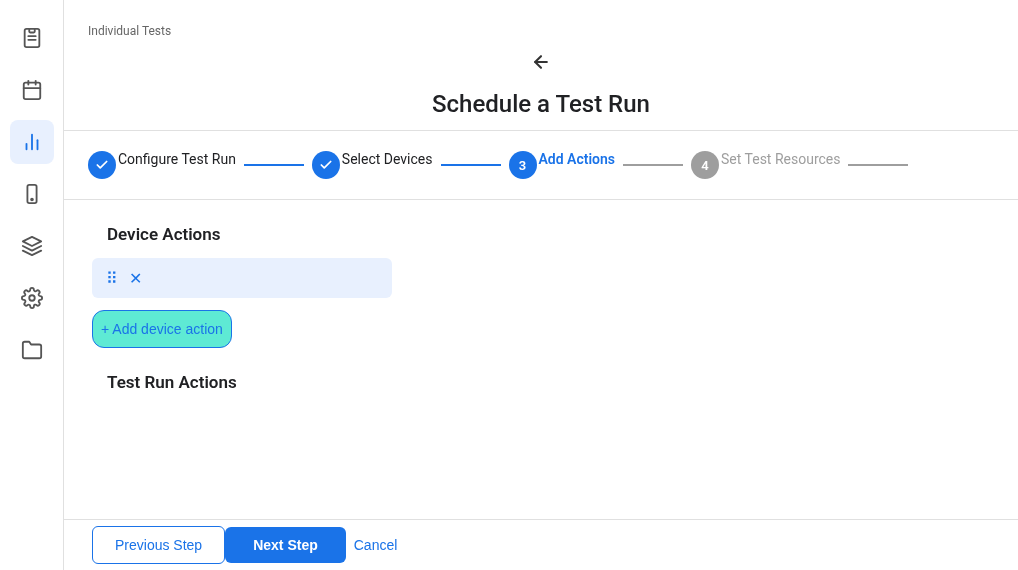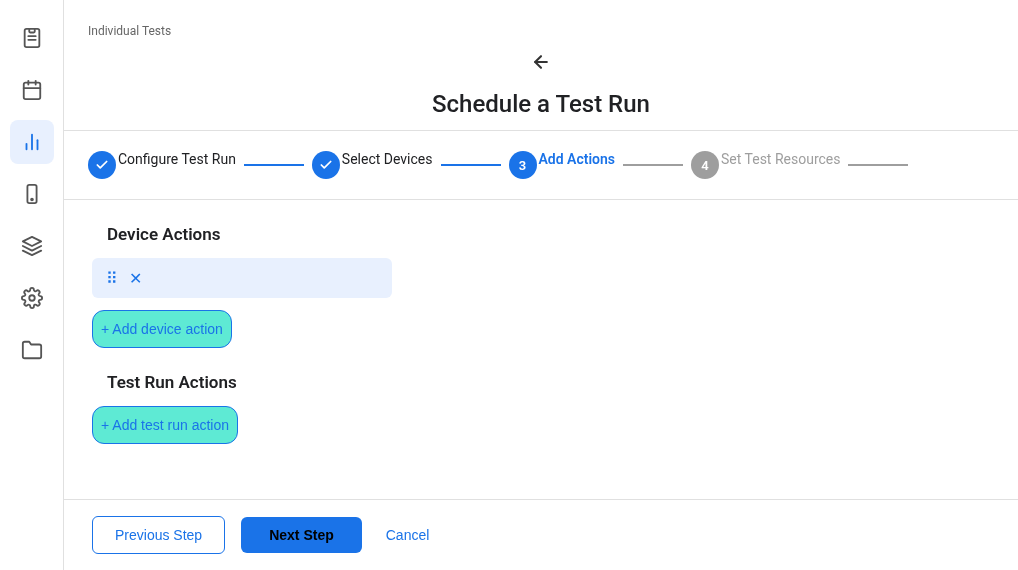--- a/index.html
+++ b/index.html
@@ -206,43 +206,42 @@
       color: #1a73e8;
       font-size: 14px;
       font-weight: 500;
       padding: 10px 8px;
       cursor: pointer;
       margin-bottom: 24px;
     }
 
     
     .footer {
-      padding: 16px 28px;
-      display: flex;
-      align-items: center;
-      gap: 16px;
+      padding: 6px 28px;
+      display: flex;
+      align-items: center;
       border-top: 1px solid #e0e0e0;
       background: #fff;
     }
     .btn-secondary {
       padding: 10px 22px;
       border: 1.5px solid #1a73e8;
       border-radius: 6px;
       background: #fff;
       color: #1a73e8;
       font-size: 14px;
       font-weight: 500;
       cursor: pointer;
     }
     .btn-primary {
       padding: 10px 28px;
       border: none;
       border-radius: 6px;
       background: #1a73e8;
-      color: #000000;
+      color: #ffffff;
       font-size: 14px;
       font-weight: 600;
       cursor: pointer;
     }
     .btn-text {
       padding: 10px 8px;
       background: none;
       border: none;
       color: #1a73e8;
       font-size: 14px;
@@ -360,21 +359,20 @@
 
     <div class="action-chip">
       <span class="drag-icon">⠿</span>
       <span class="chip-close">✕</span>
     </div>
     <br>
     <button class="add-action-btn">+ Add device action</button>
 
     
     <div class="section-title">Test Run Actions</div>
-    <button class="add-action-btn">+ Add test run action</button>
 
   </div>
 
   <div class="footer">
 
     <button class="btn-secondary">Previous Step</button>
     <button class="btn-primary">Next Step</button>
     <button class="btn-text">Cancel</button>
   </div>
 

